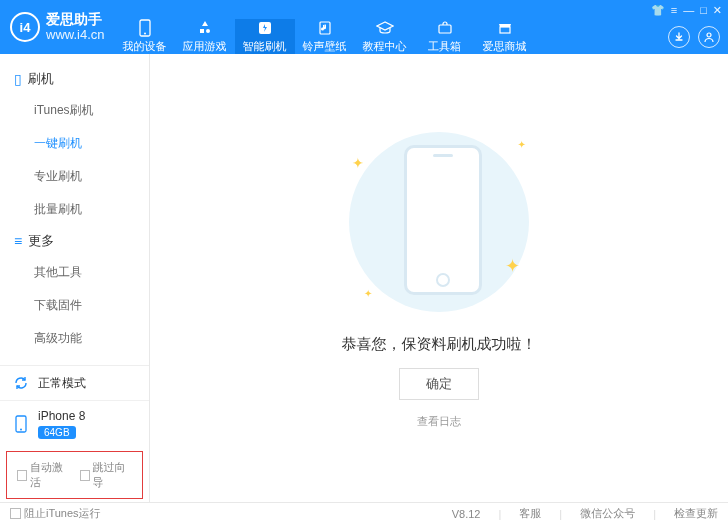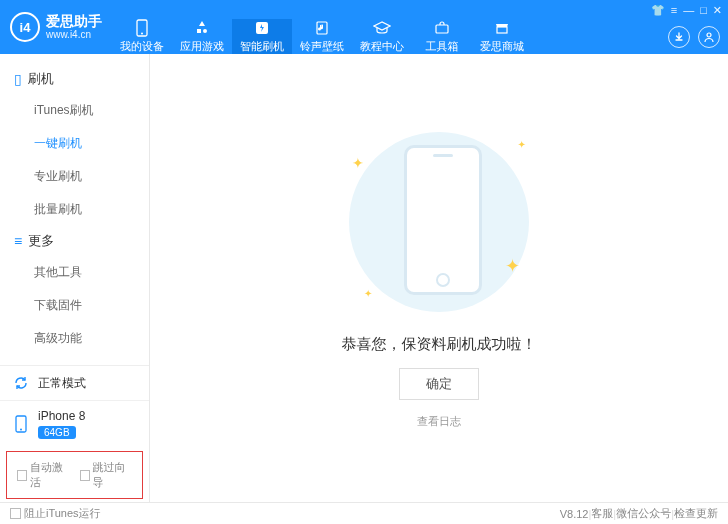--- a/index.html
+++ b/index.html
@@ -4,21 +4,21 @@
 <style>
 * { margin: 0; padding: 0; box-sizing: border-box; font-family: "Microsoft YaHei", Arial, sans-serif; }
 body { width: 728px; height: 524px; background: #fff; overflow: hidden; font-size: 12px; color: #333; }
 
 
 .header { height: 54px; background: #1e90ff; display: flex; align-items: stretch; color: #fff; position: relative; }
 .brand { display: flex; align-items: center; padding: 0 10px; gap: 6px; }
 .brand-logo { width: 30px; height: 30px; border: 2px solid #fff; border-radius: 50%; display: flex; align-items: center; justify-content: center; font-weight: bold; font-size: 13px; background: transparent; }
 .brand-text { display: flex; flex-direction: column; line-height: 1.1; }
 .brand-title { font-size: 14px; font-weight: bold; }
-.brand-sub { font-size: 10px; opacity: 0.9; }
+.brand-sub { font-size: 13px; opacity: 0.9; }
 .nav { display: flex; flex: 1; align-items: flex-end; }
 .nav-item { width: 60px; display: flex; flex-direction: column; align-items: center; justify-content: center; gap: 2px; cursor: pointer; font-size: 11px; }
 .nav-item.active { background: #0d7ce8; }
 .nav-icon { width: 18px; height: 18px; display: flex; align-items: center; justify-content: center; }
 .header-tools { position: absolute; right: 6px; top: 4px; display: flex; gap: 6px; font-size: 11px; }
 .header-tools span { cursor: pointer; opacity: 0.9; }
 .header-circles { position: absolute; right: 8px; bottom: 6px; display: flex; gap: 8px; }
 .circle-btn { width: 22px; height: 22px; border: 1.5px solid rgba(255,255,255,0.8); border-radius: 50%; display: flex; align-items: center; justify-content: center; cursor: pointer; font-size: 12px; }
 
 
@@ -51,21 +51,21 @@
 .ribbon-end { position:absolute; top:10px; width:0; height:0; border-top:16px solid transparent; border-bottom:16px solid transparent; }
 .ribbon-end.left { left:4px; border-right:18px solid #e8b129; }
 .ribbon-end.right { right:4px; border-left:18px solid #e8b129; }
 .msg { margin-top:18px; font-size:15px; color:#333; }
 .ok-btn { margin-top:14px; padding:6px 26px; border:1px solid #ddd; background:#fff; cursor:pointer; font-size:13px; color:#555; }
 .log-link { margin-top:14px; font-size:11px; color:#999; cursor:pointer; }
 
 
 .footer { height:22px; border-top:1px solid #e8e8e8; display:flex; align-items:center; font-size:11px; color:#888; padding:0 10px; }
 .footer .left { display:flex; align-items:center; gap:4px; }
-.footer .right { margin-left:auto; display:flex; align-items:center; gap:0; }
+.footer .right { margin-left:auto; display:flex; align-items:center; gap:18px; }
 .divider { color:#ddd; }
 </style>
 </head>
 <body>
 
 <div class="header">
   <div class="brand">
     <div class="brand-logo">i4</div>
     <div class="brand-text">
       <div class="brand-title">爱思助手</div>

